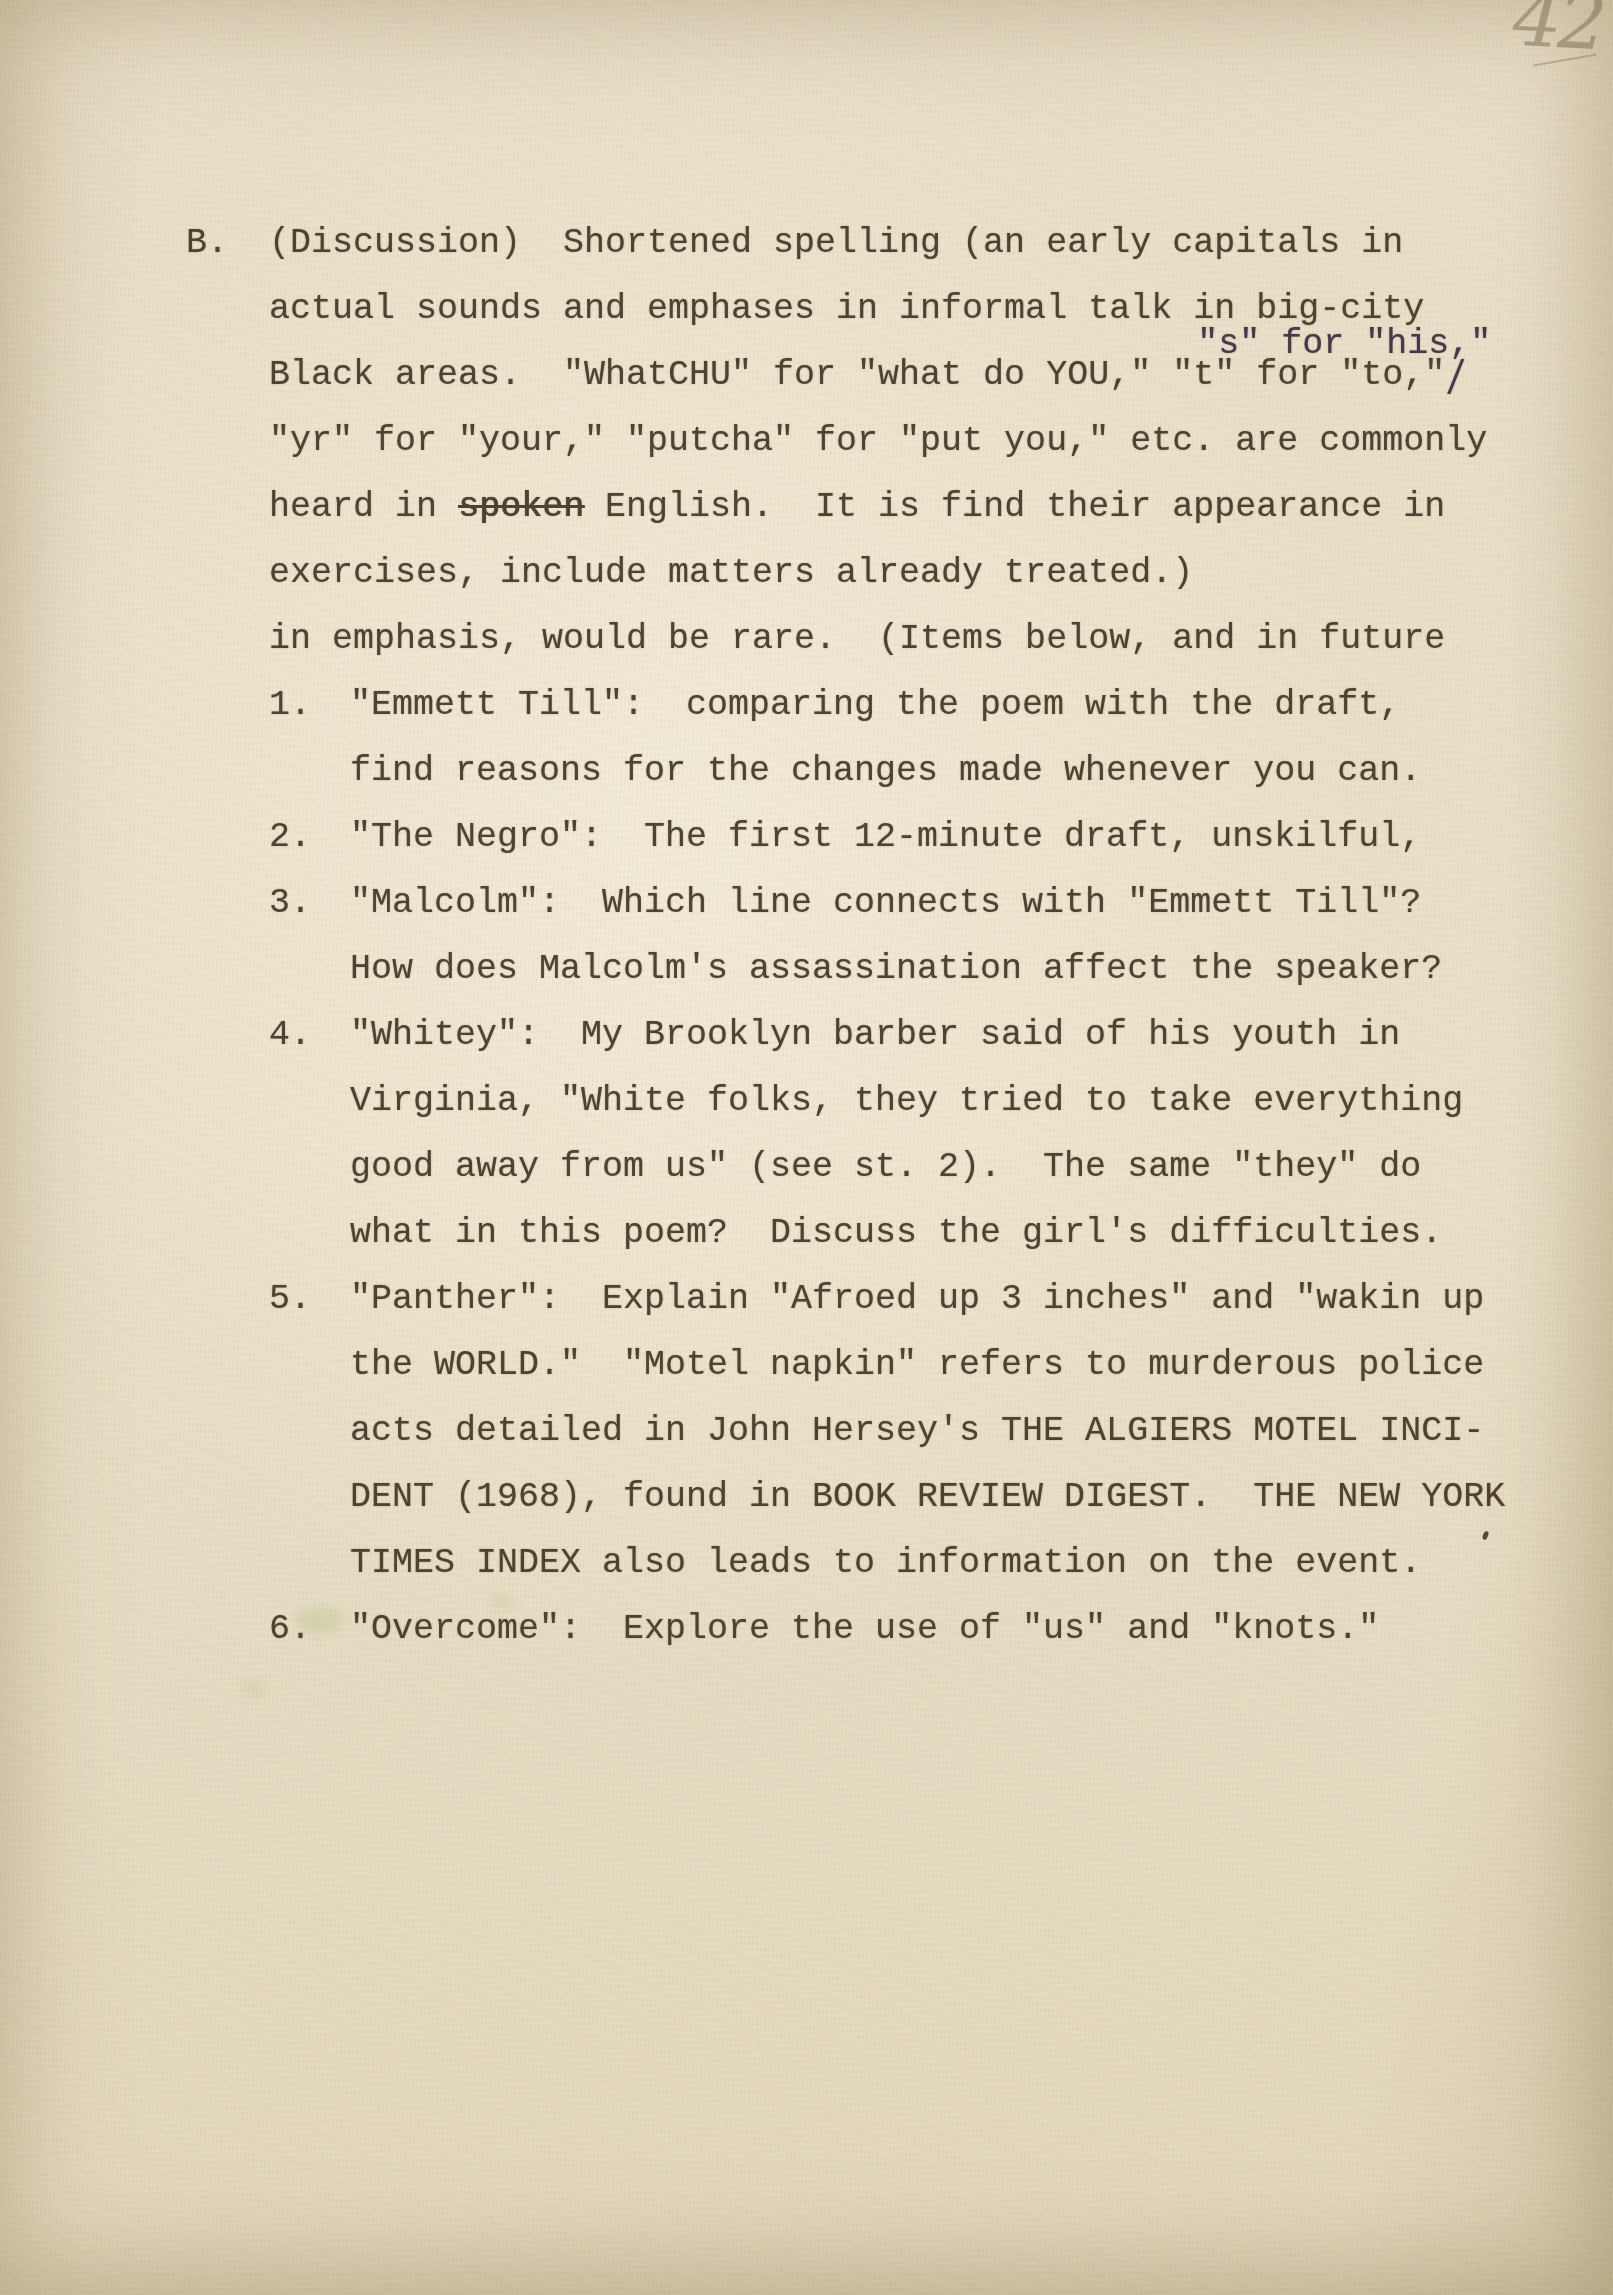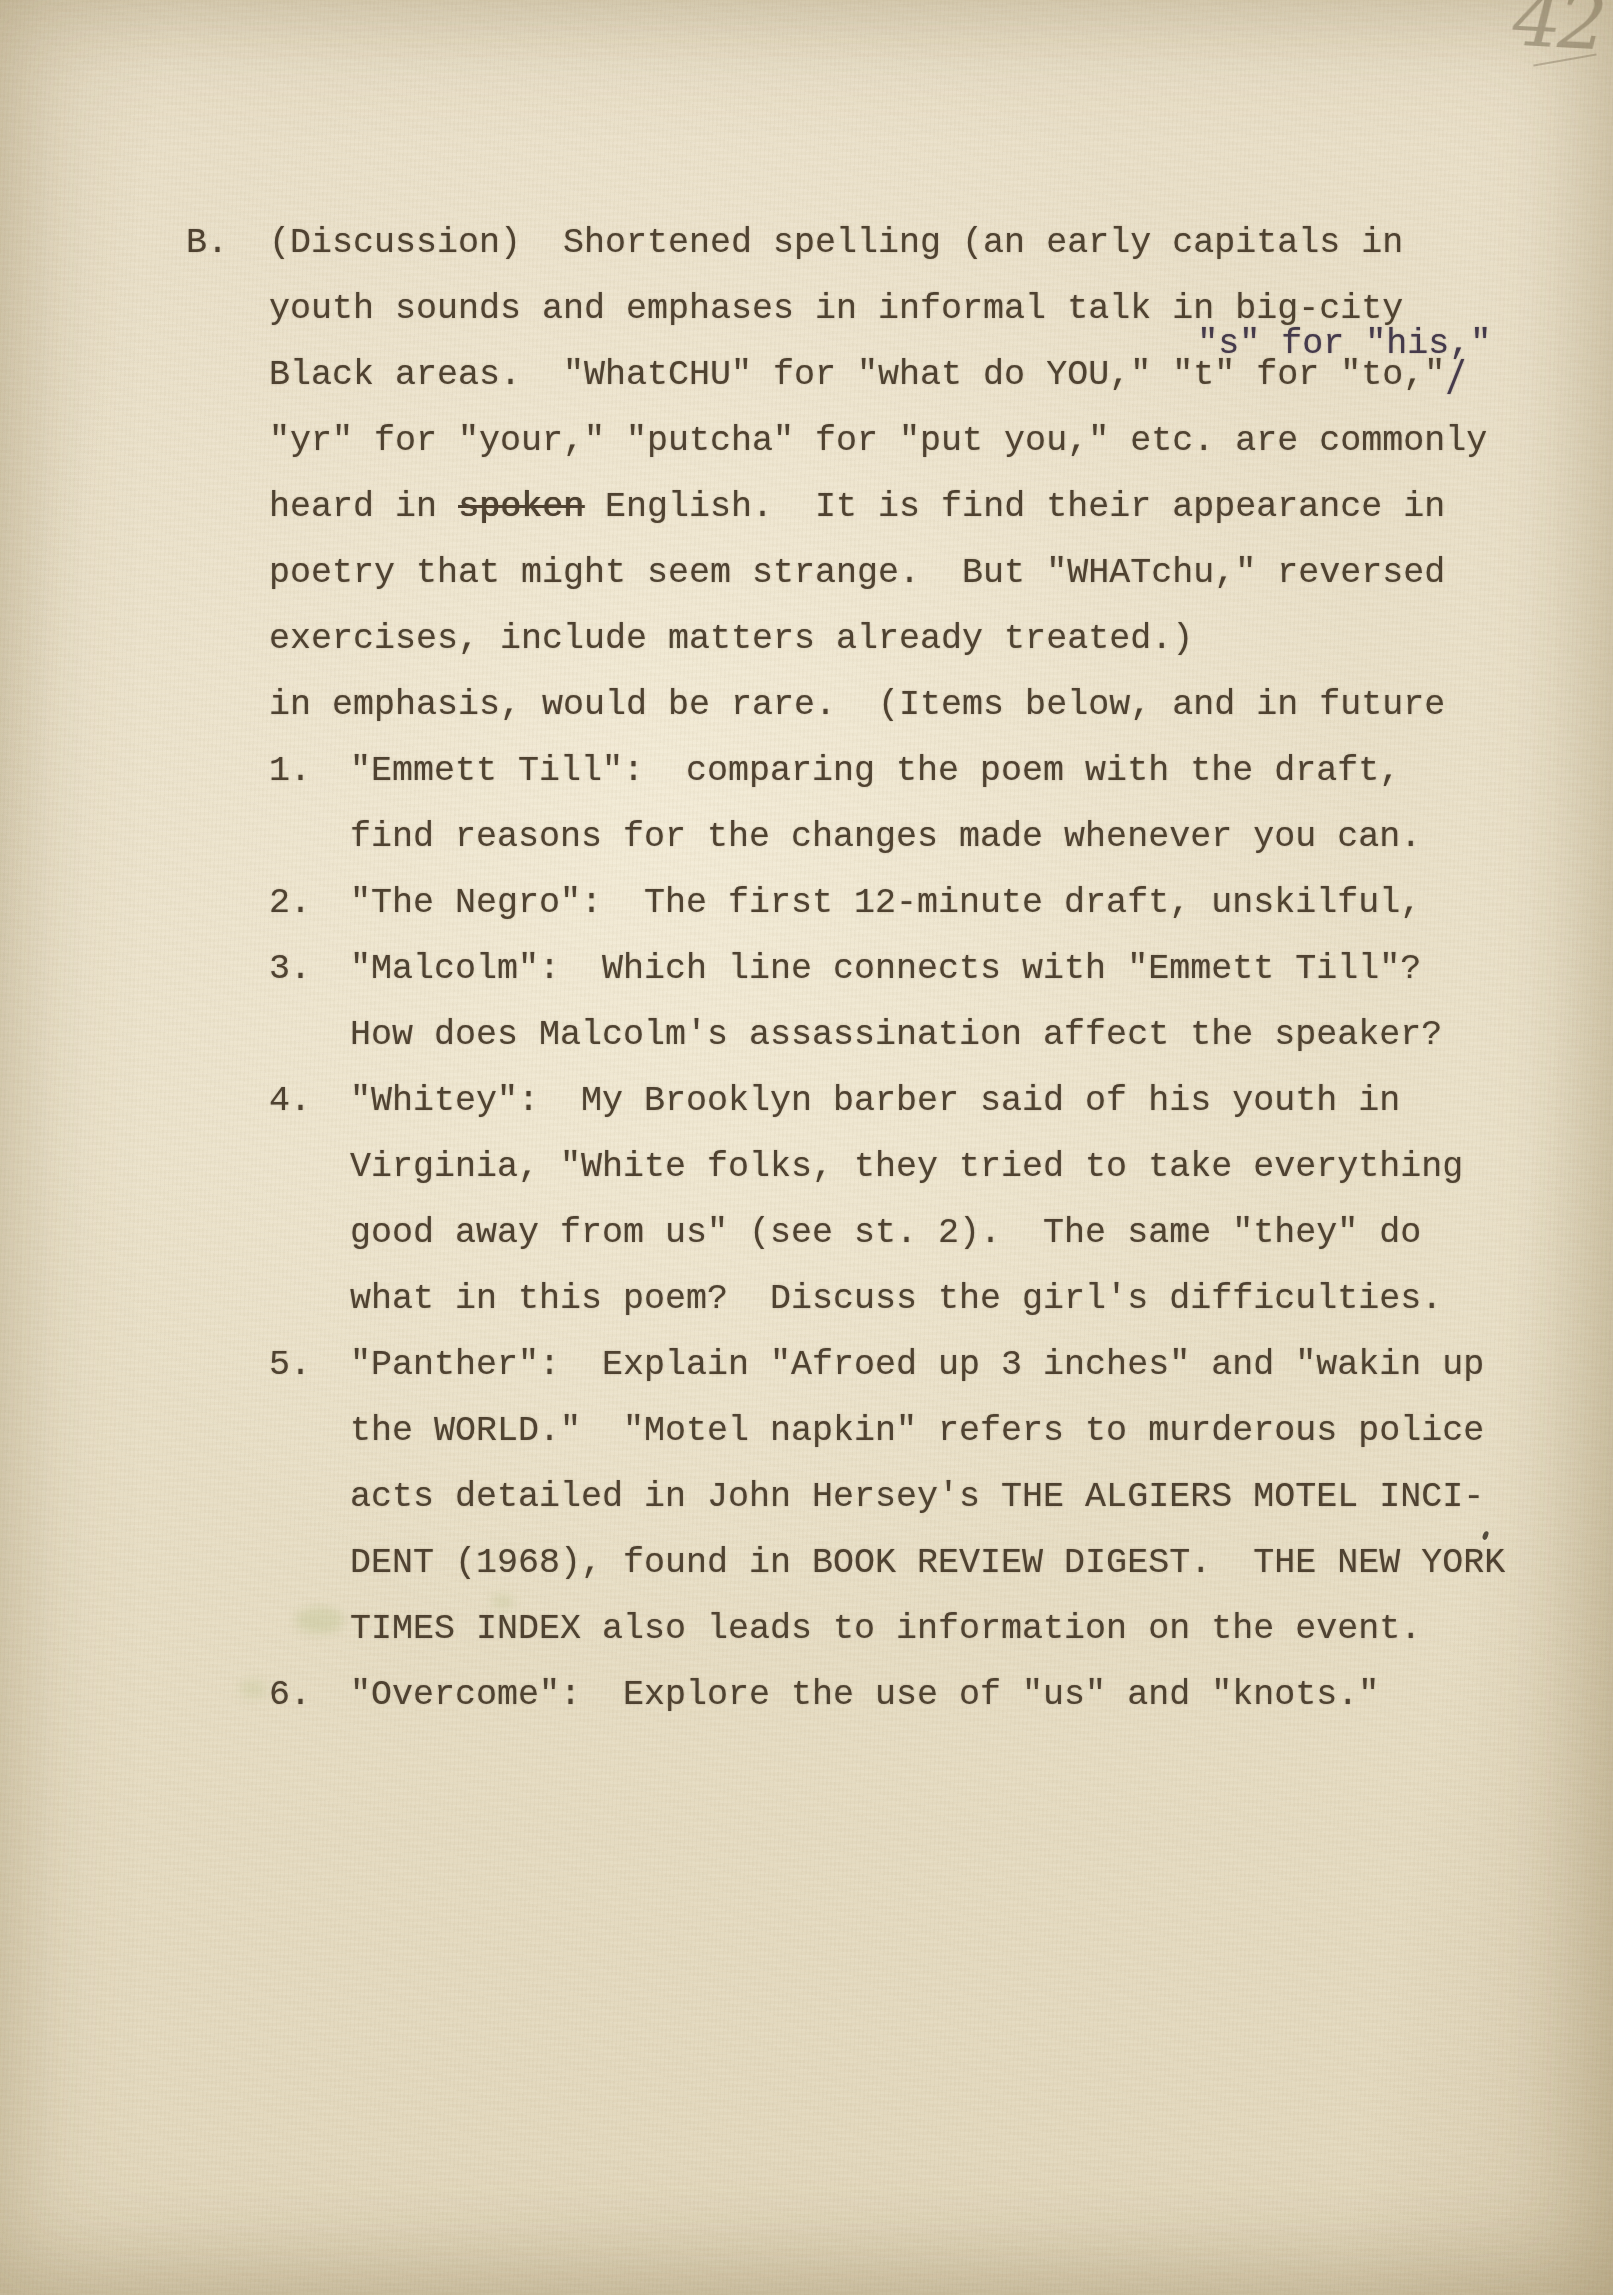--- a/index.html
+++ b/index.html
@@ -87,25 +87,24 @@
 
 <div class="page">
   <div class="grain"></div>
 
   <div class="pencil">42</div>
   <div class="pencil-underline"></div>
 
   <div class="text-block">
 
     <div class="line para-text"><span class="b-label">B.</span><span>(Discussion)  Shortened spelling (an early capitals in</span></div>
-    <div class="line para-text"><span>youth sounds and emphases in informal talk in big-city</span></div>
+    <div class="line para-text"><span>actual sounds and emphases in informal talk in big-city</span></div>
     <div class="line para-text"><span>Black areas.  "WhatCHU" for "what do YOU," "t" for "to,"</span><span class="slash">/</span><span class="insert">"s" for "his,"</span></div>
     <div class="line para-text"><span>"yr" for "your," "putcha" for "put you," etc. are commonly</span></div>
     <div class="line para-text"><span>heard in </span><span class="struck">spoken</span><span> English.  It is find their appearance in</span></div>
-    <div class="line para-text"><span>poetry that might seem strange.  But "WHATchu," reversed</span></div>
     <div class="line para-text"><span>exercises, include matters already treated.)</span></div>
     <div class="line para-text"><span>in emphasis, would be rare.  (Items below, and in future</span></div>
 
     <div class="line item-text"><span class="item-num">1.</span><span>"Emmett Till":  comparing the poem with the draft,</span></div>
     <div class="line item-text"><span>find reasons for the changes made whenever you can.</span></div>
 
     <div class="line item-text"><span class="item-num">2.</span><span>"The Negro":  The first 12-minute draft, unskilful,</span></div>
 
     <div class="line item-text"><span class="item-num">3.</span><span>"Malcolm":  Which line connects with "Emmett Till"?</span></div>
     <div class="line item-text"><span>How does Malcolm's assassination affect the speaker?</span></div>

